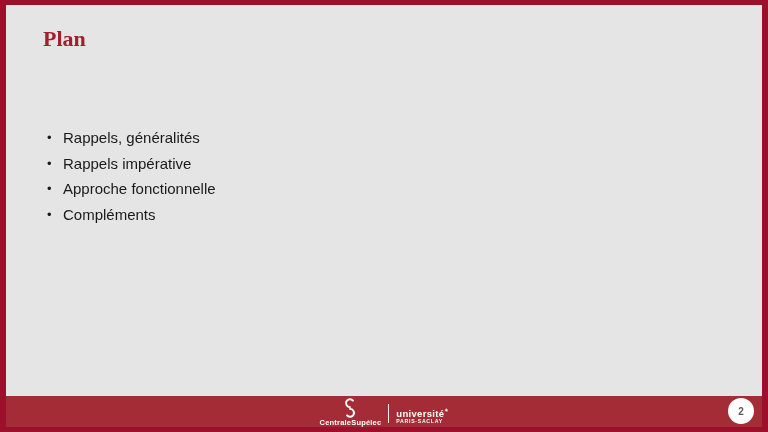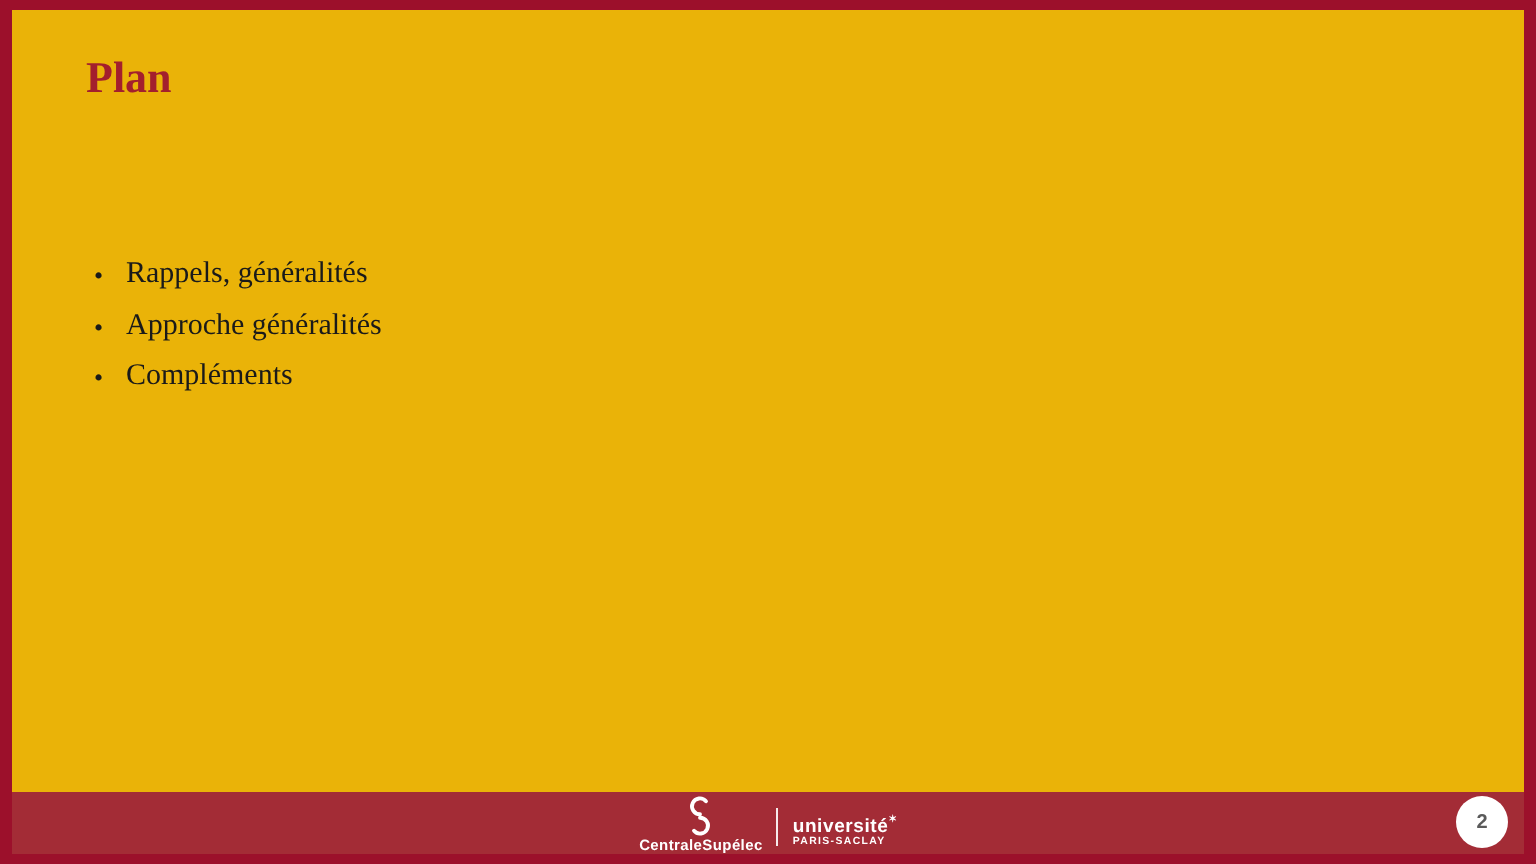--- a/index.html
+++ b/index.html
@@ -1,21 +1,21 @@
 <!DOCTYPE html>
 <html style="--c-border: #9C102B; --c-footer_bar: #A32C36; --c-title: #A31F2D; --c-text: #1A1A1A; --c-page_number_text: #5A5A5A;"><head>
 <meta charset="utf-8">
 <style>
   html, body { margin: 0; padding: 0; background: #ffffff; }
   .slide {
     position: relative;
     width: 768px;
     height: 432px;
     box-sizing: border-box;
-    background: #eab308;
+    background: #e5e5e5;
     border-style: solid;
     border-color: var(--c-border, #9C102B);
     border-width: 5px 6px 5px 6px;
     overflow: hidden;
     font-family: "Liberation Sans", sans-serif;
   }
   .title {
     position: absolute;
     left: 37px;
     top: 22px;
@@ -26,21 +26,20 @@
     line-height: 24px;
     color: var(--c-title, #A31F2D);
   }
   .bullets {
     position: absolute;
     left: 40px;
     top: 120px;
     margin: 0;
     padding: 0;
     list-style: none;
-    font-family: Liberation Serif, serif;
   }
   .bullets li {
     position: relative;
     padding-left: 17px;
     font-size: 15px;
     line-height: 25.5px;
     color: var(--c-text, #1A1A1A);
     white-space: nowrap;
   }
   .bullets li::before {
@@ -138,21 +137,22 @@
 </style>
 </head>
 <body>
 
 <div class="slide">
 
   <h1 class="title">Plan</h1>
 
   <ul class="bullets">
     <li>Rappels, généralités</li>
-    <li>Approche généralités</li>
+    <li>Rappels impérative</li>
+    <li>Approche fonctionnelle</li>
     <li>Compléments</li>
   </ul>
 
   <div class="footer">
 
     <div class="logo-group">
 
       <div class="cs-logo">
         <span>
           <svg width="18" height="22" viewBox="0 0 20 25" fill="none" xmlns="http://www.w3.org/2000/svg">

